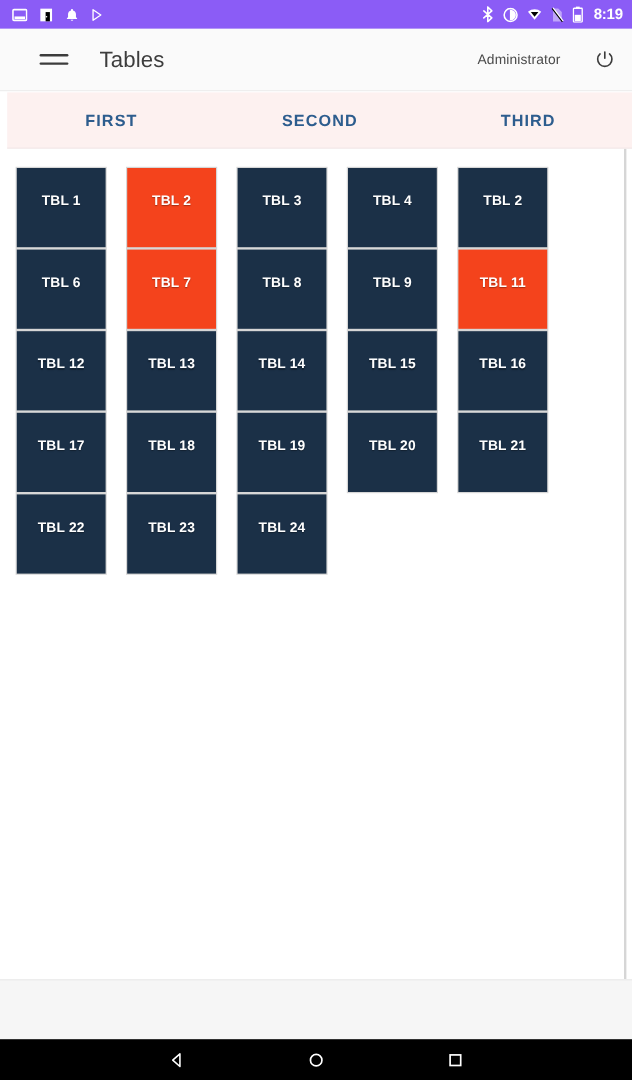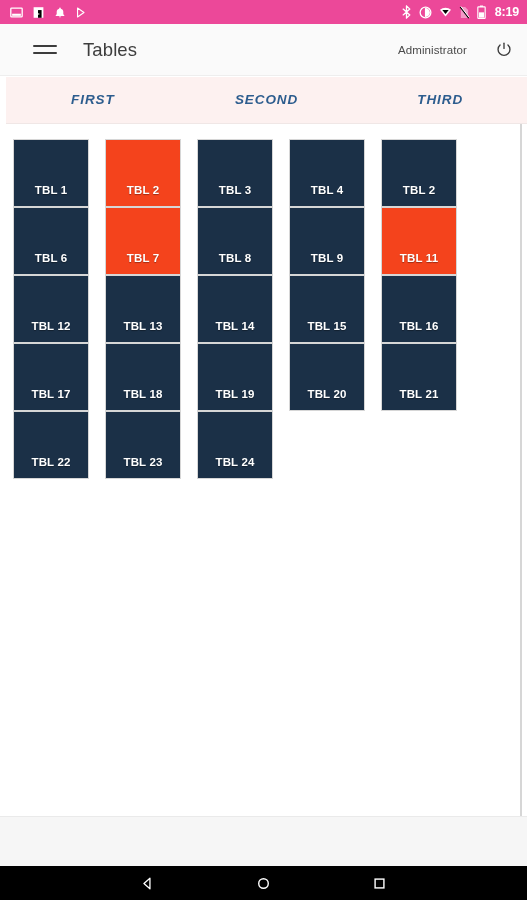--- a/index.html
+++ b/index.html
@@ -20,21 +20,21 @@
     background: #ffffff;
     overflow: hidden;
   }
 
   
   .statusbar {
     position: absolute;
     top: 0; left: 0;
     width: 527px;
     height: 24px;
-    background: #ec4899;
+    background: #8b5cf6;
     display: flex;
     align-items: center;
     padding: 0 8px 0 10px;
   }
   .status-left  { display: flex; align-items: center; gap: 9px; }
   .status-right { display: flex; align-items: center; gap: 7px; margin-left: auto; }
   .sb-ico { display: block; }
   .sb-clock {
     color: #ffffff;
     font-size: 12.5px;
@@ -101,23 +101,22 @@
     width: 527px;
     height: 47px;
     background: #ffffff;
     padding-left: 6px;
   }
   .tabbar {
     width: 521px;
     height: 47px;
     background: #fdf1f0;
     display: flex;
-    align-items: flex-end;
+    align-items: flex-start;
     border-bottom: 1px solid #f0e7e6;
-    font-style: italic;
   }
   .tab {
     flex: 1 1 0;
     text-align: center;
     font-size: 13.5px;
     font-weight: bold;
     letter-spacing: 0.9px;
     color: #2d5d8e;
     cursor: pointer;
     user-select: none;
@@ -140,21 +139,21 @@
     left: 14px;
     width: 490px;
     display: flex;
     flex-wrap: wrap;
     gap: 1px 18px;
   }
   .table-tile {
     width: 74px;
     height: 66px;
     display: flex;
-    align-items: flex-end;
+    align-items: center;
     justify-content: center;
     padding-bottom: 10px;
     cursor: pointer;
     user-select: none;
     box-shadow: 0 0 0 1px rgba(0,0,0,0.16);
     margin-bottom: 1px;
   }
   .table-tile .tile-label {
     font-size: 11.5px;
     font-weight: bold;

